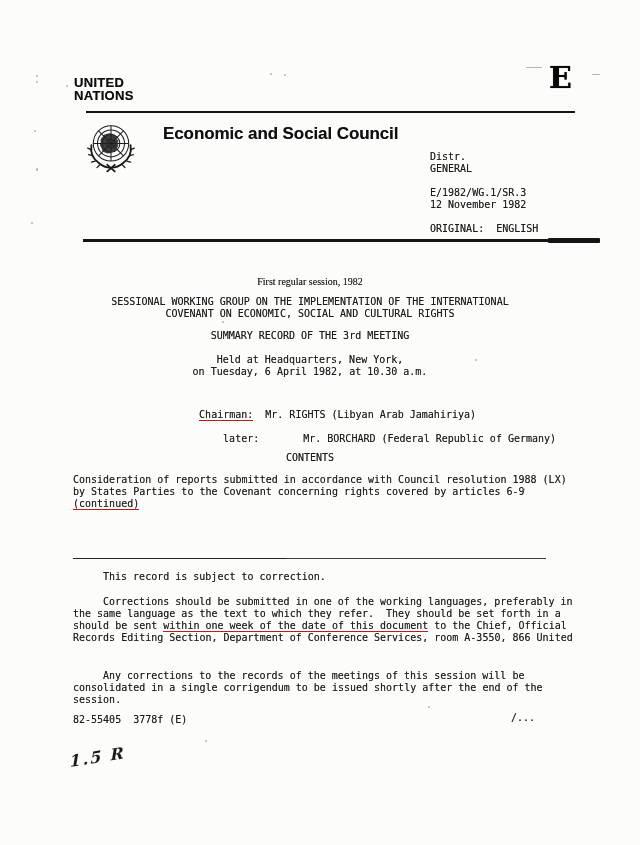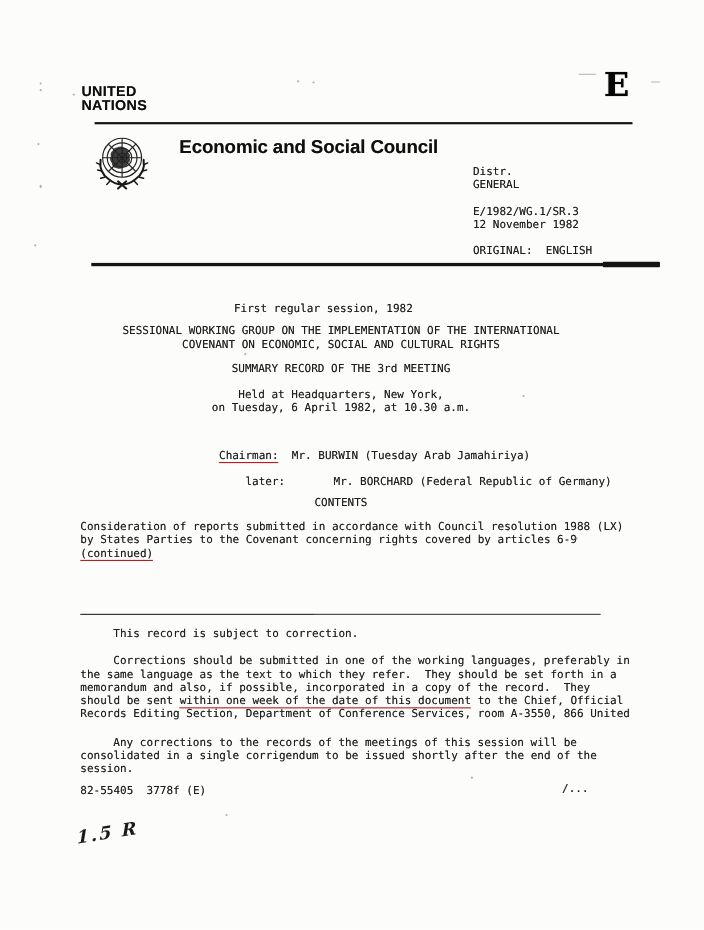--- a/index.html
+++ b/index.html
@@ -94,49 +94,48 @@
     <div class="gap12"></div>
     <div class="mono">E/1982/WG.1/SR.3</div>
     <div class="mono">12 November 1982</div>
     <div class="gap12"></div>
     <div class="mono">ORIGINAL:  ENGLISH</div>
   </div>
 
   <div class="abs rule" style="left:83px;top:239px;width:517px;height:3px;"></div>
   <div class="abs rule" style="left:548px;top:238px;width:52px;height:5px;border-radius:1px;"></div>
 
-  <div class="abs mono center" style="left:24px;top:276px;width:540px;">First regular session, 1982</div>
+  <div class="abs mono center" style="left:40px;top:276px;width:540px;font-family:Liberation Serif, serif;">First regular session, 1982</div>
   <div class="abs mono center" style="left:40px;top:296px;width:540px;">SESSIONAL WORKING GROUP ON THE IMPLEMENTATION OF THE INTERNATIONAL</div>
   <div class="abs mono center" style="left:40px;top:308px;width:540px;">COVENANT ON ECONOMIC, SOCIAL AND CULTURAL RIGHTS</div>
   <div class="abs mono center" style="left:40px;top:330px;width:540px;">SUMMARY RECORD OF THE 3rd MEETING</div>
   <div class="abs mono center" style="left:40px;top:354px;width:540px;">Held at Headquarters, New York,</div>
   <div class="abs mono center" style="left:40px;top:366px;width:540px;">on Tuesday, 6 April 1982, at 10.30 a.m.</div>
 
   <div class="abs mono" style="left:175px;top:397px;">
-    <span class="u">Chairman:</span><span class="ml2">Mr. BURWIN (Tuesday Arab Jamahiriya)</span>
+    <span class="u">Chairman:</span><span class="ml2">Mr. RIGHTS (Libyan Arab Jamahiriya)</span>
   </div>
   <div class="abs mono" style="left:199px;top:421px;">
     <span>later:</span><span class="ml1">Mr. BORCHARD (Federal Republic of Germany)</span>
   </div>
 
   <div class="abs mono center" style="left:40px;top:452px;width:540px;">CONTENTS</div>
   <div class="abs" style="left:73px;top:474px;">
     <div class="mono">Consideration of reports submitted in accordance with Council resolution 1988 (LX)</div>
     <div class="mono">by States Parties to the Covenant concerning rights covered by articles 6-9</div>
     <div class="mono"><span class="u">(continued)</span></div>
   </div>
 
   <div class="abs thin-rule" style="left:73px;top:558px;width:473px;height:1px;"></div>
 
   <div class="abs mono" style="left:103px;top:571px;">This record is subject to correction.</div>
 
   <div class="abs" style="left:73px;top:596px;">
     <div class="mono indent">Corrections should be submitted in one of the working languages, preferably in</div>
     <div class="mono">the same language as the text to which they refer.  They should be set forth in a</div>
-    <div class="mono">memorandum and also, if possible, incorporated in a copy of the record.  They</div>
     <div class="mono"><span>should be sent </span><span class="u">within one week of the date of this document</span><span> to the Chief, Official</span></div>
     <div class="mono">Records Editing Section, Department of Conference Services, room A-3550, 866 United</div>
   </div>
 
   <div class="abs" style="left:73px;top:670px;">
     <div class="mono indent">Any corrections to the records of the meetings of this session will be</div>
     <div class="mono">consolidated in a single corrigendum to be issued shortly after the end of the</div>
     <div class="mono">session.</div>
   </div>
 

